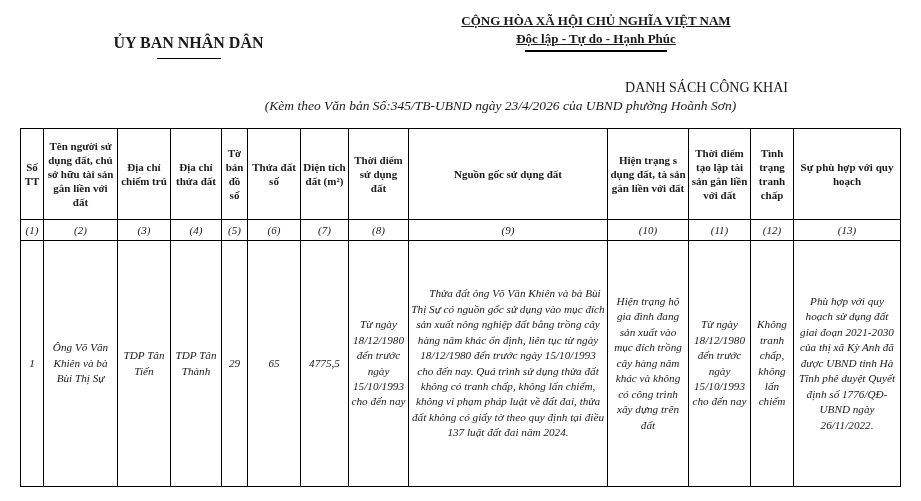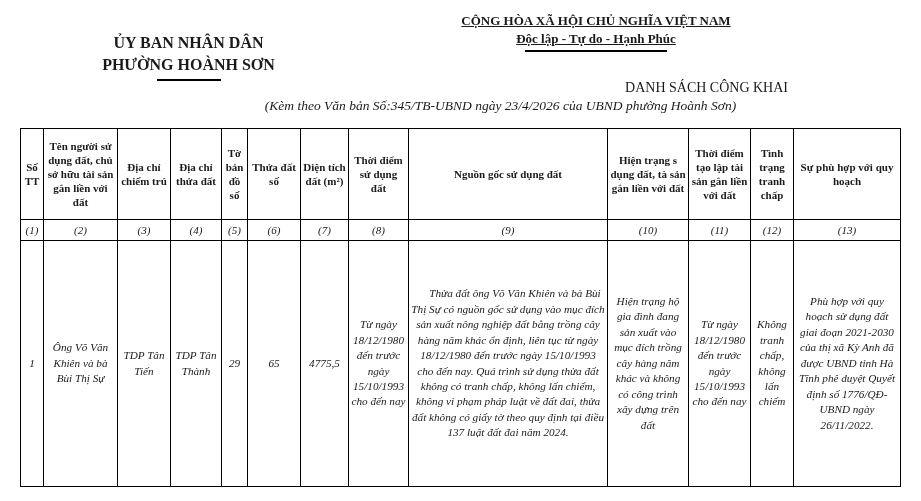--- a/index.html
+++ b/index.html
@@ -53,21 +53,20 @@
   td.cell-origin{
     text-align:justify;text-align-last:center;text-indent:14px;
     padding:2px 4px;
   }
 </style>
 </head>
 <body>
 
 <div class="hdr-left">
   <div>ỦY BAN NHÂN DÂN</div>
-  <div>PHƯỜNG HOÀNH SƠN</div>
   <div class="rule"></div>
 </div>
 
 <div class="hdr-right">
   <div>CỘNG HÒA XÃ HỘI CHỦ NGHĨA VIỆT NAM</div>
   <div>Độc lập - Tự do - Hạnh Phúc</div>
   <div class="rule"></div>
 </div>
 
 <div class="doc-title">DANH SÁCH CÔNG KHAI</div>

